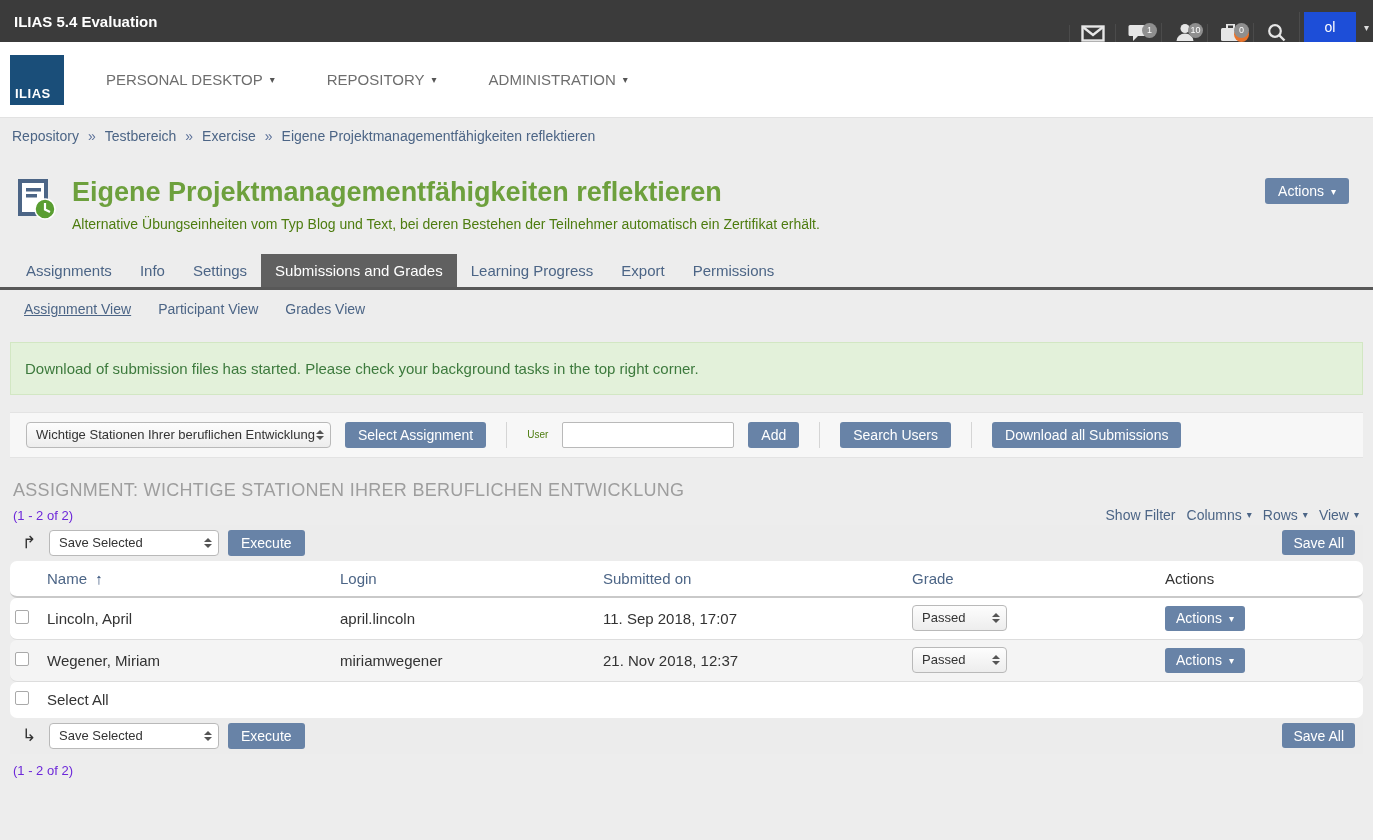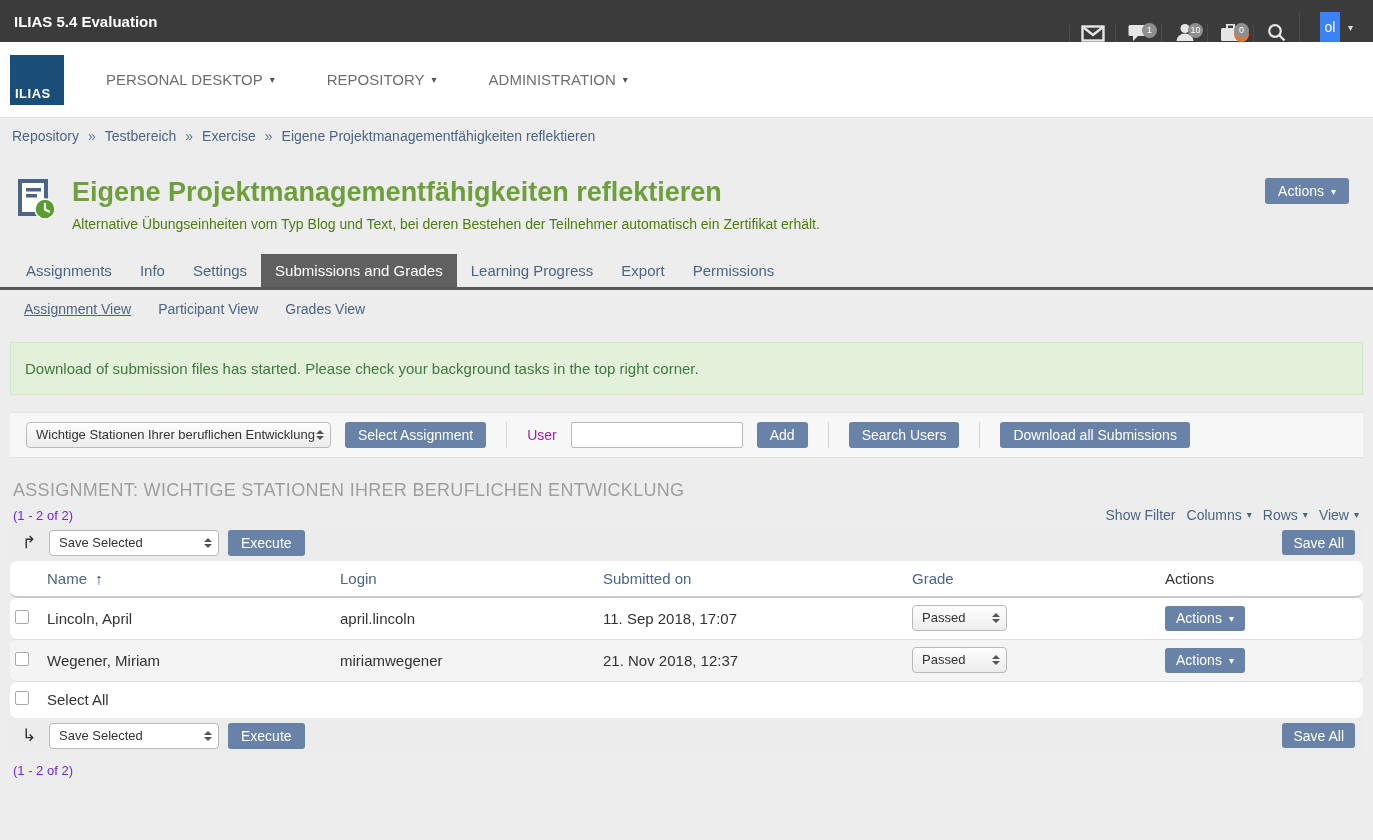--- a/index.html
+++ b/index.html
@@ -7,21 +7,21 @@
   body { font-family:"Liberation Sans","DejaVu Sans",sans-serif; background:#ededed; color:#333; }
 
   
   .topbar { height:42px; background:#3b3b3b; display:flex; align-items:flex-end; }
   .topbar-title { color:#fff; font-size:15px; font-weight:bold; align-self:center; padding-left:14px; flex:1; }
   .tb-cell { width:46px; border-left:1px solid #4b4b4b; display:flex; align-items:center; justify-content:center; position:relative; cursor:pointer; }
   .tb-cell svg { display:block; }
   .tb-badge { position:absolute; bottom:4px; right:4px; background:#8f8f8f; color:#fff; font-size:9px; line-height:15px; min-width:15px; height:15px; border-radius:8px; text-align:center; padding:0 2px; }
   .tb-badge.orange { top:3px; bottom:auto; right:4px; background:#e8742c; }
   .tb-user { width:74px; border-left:1px solid #4b4b4b; display:flex; align-items:center; justify-content:center; gap:8px; cursor:pointer; }
-  .avatar-box { width:20px; height:30px; background:#3b82f6; color:#fff; font-size:14px; display:flex; align-items:center; justify-content:center; }
+  .avatar-box { width:52px; height:30px; background:#1d4ed8; color:#fff; font-size:14px; display:flex; align-items:center; justify-content:center; }
   .caret { font-size:10px; color:#ddd; }
 
   
   .mainheader { height:76px; background:#fff; display:flex; align-items:center; border-bottom:1px solid #e2e2e2; }
   .logo { width:54px; height:50px; background:#1a4e79; color:#fff; font-size:13px; font-weight:bold; display:flex; align-items:flex-end; padding:4px 5px; margin-left:10px; letter-spacing:0.5px; }
   .mainnav { display:flex; gap:52px; margin-left:42px; }
   .mainnav .nav-item { color:#6e6e6e; font-size:15px; cursor:pointer; display:flex; align-items:center; gap:7px; }
   .mainnav .caret { color:#555; }
 
   
@@ -53,21 +53,21 @@
   .toolbar { margin:17px 10px 0; background:#f7f7f7; border-top:1px solid #e3e3e3; border-bottom:1px solid #e3e3e3; padding:9px 16px; display:flex; align-items:center; gap:14px; }
   .tb-sep { width:1px; align-self:stretch; background:#d5d5d5; margin:0 6px; }
   .sel { position:relative; background:linear-gradient(#fdfdfd,#ededed); border:1px solid #b9b9b9; border-radius:4px; font-size:13px; color:#333; padding:4px 26px 4px 9px; height:26px; cursor:pointer; white-space:nowrap; overflow:hidden; }
   .sel .stepper { position:absolute; right:6px; top:50%; transform:translateY(-50%); display:flex; flex-direction:column; gap:2px; }
   .sel .stepper i { display:block; width:0; height:0; border-left:4px solid transparent; border-right:4px solid transparent; }
   .sel .stepper i.up { border-bottom:4px solid #555; }
   .sel .stepper i.down { border-top:4px solid #555; }
   .sel-assignment { width:305px; }
   .sel-bulk { width:170px; background:#fff; }
   .sel-grade { width:95px; }
-  .user-label { font-size:14px; color:#a21caf; }
+  .user-label { font-size:10px; color:#4d7c0f; }
   .user-input { width:172px; height:26px; border:1px solid #b9b9b9; border-radius:2px; background:#fff; font-size:13px; padding:0 6px; font-family:inherit; }
 
   
   .section-heading { color:#9e9e9e; font-size:18px; font-weight:normal; letter-spacing:0.3px; margin:22px 0 0 13px; }
   .table-meta { display:flex; justify-content:space-between; align-items:flex-end; margin:6px 14px 2px 13px; }
   .range-label { color:#6d28d9; font-size:13px; }
   .meta-links { display:flex; gap:11px; font-size:14px; color:#4c6586; }
   .meta-links .mlink { cursor:pointer; display:flex; align-items:center; gap:5px; }
   .meta-links .caret { color:#4c6586; }
 

